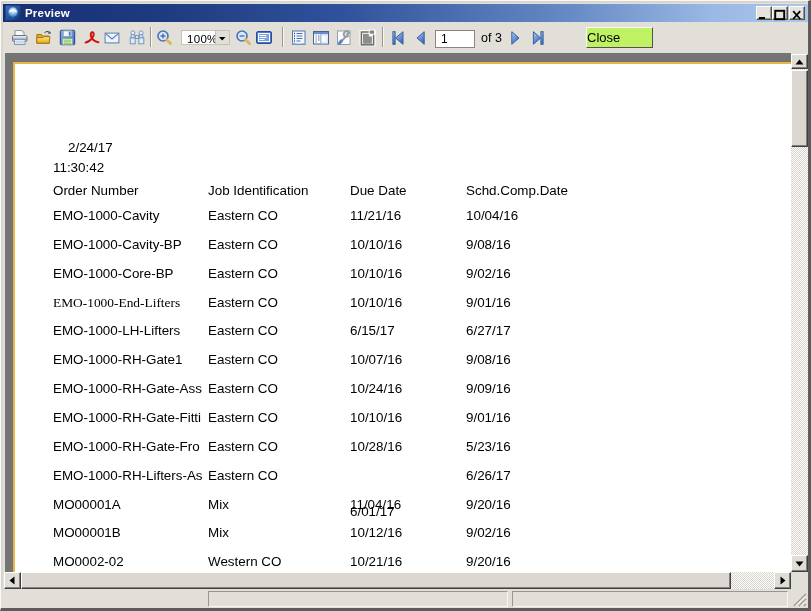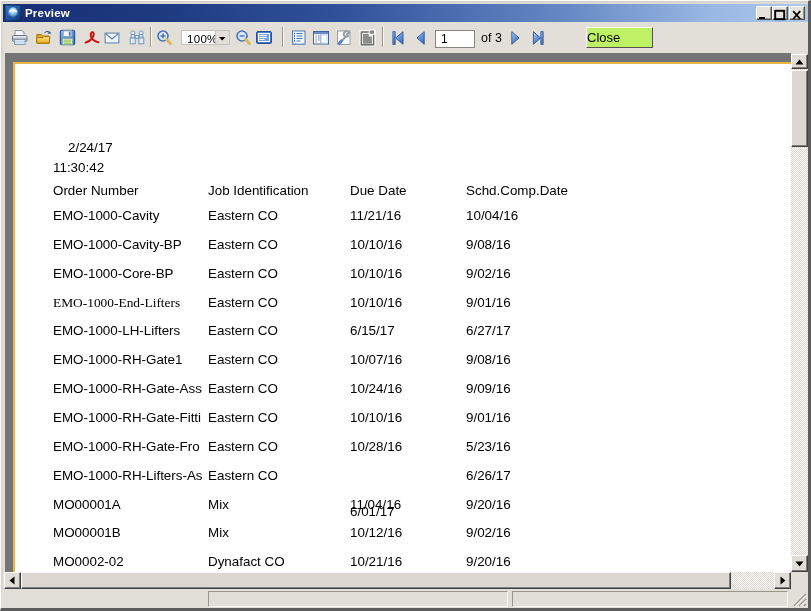--- a/index.html
+++ b/index.html
@@ -303,21 +303,21 @@
     <div class="rpt" style="left: 466px; top: 469px;">6/26/17</div>
     <div class="rpt" style="left: 53px; top: 498px;">MO00001A</div>
     <div class="rpt" style="left: 208px; top: 498px;">Mix</div>
     <div class="rpt" style="left: 350px; top: 498px;">11/04/16</div>
     <div class="rpt" style="left: 466px; top: 498px;">9/20/16</div>
     <div class="rpt" style="left: 53px; top: 526px;">MO00001B</div>
     <div class="rpt" style="left: 208px; top: 526px;">Mix</div>
     <div class="rpt" style="left: 350px; top: 526px;">10/12/16</div>
     <div class="rpt" style="left: 466px; top: 526px;">9/02/16</div>
     <div class="rpt" style="left: 53px; top: 555px;">MO0002-02</div>
-    <div class="rpt" style="left: 208px; top: 555px;">Dynafact CO</div>
+    <div class="rpt" style="left: 208px; top: 555px;">Western CO</div>
     <div class="rpt" style="left: 350px; top: 555px;">10/21/16</div>
     <div class="rpt" style="left: 466px; top: 555px;">9/20/16</div>
   </div>
 
 <div id="vsb">
   <div class="sbtrack" style="left:0;top:0;width:17px;height:518px;"></div>
   <div class="sbbtn" style="left:0;top:0;width:17px;height:15px;">
     <svg width="15" height="13" viewBox="0 0 15 13">
         <path d="M7.5,3.5 L11.5,8.5 L3.5,8.5 Z" fill="#000"></path>
       </svg></div>

